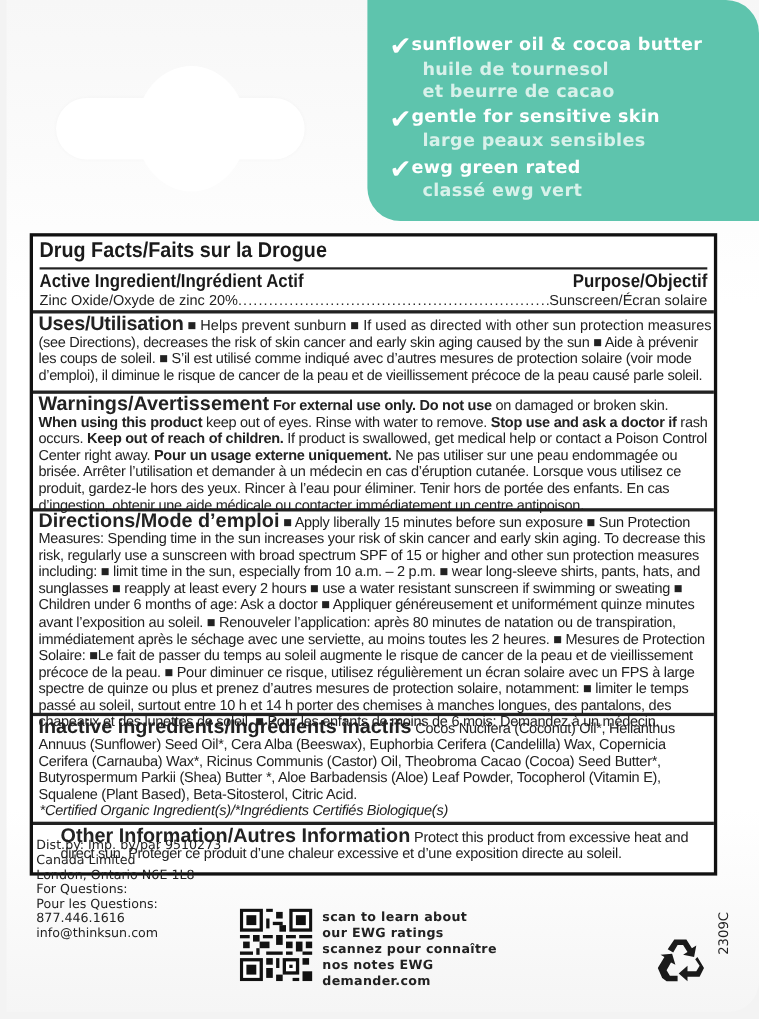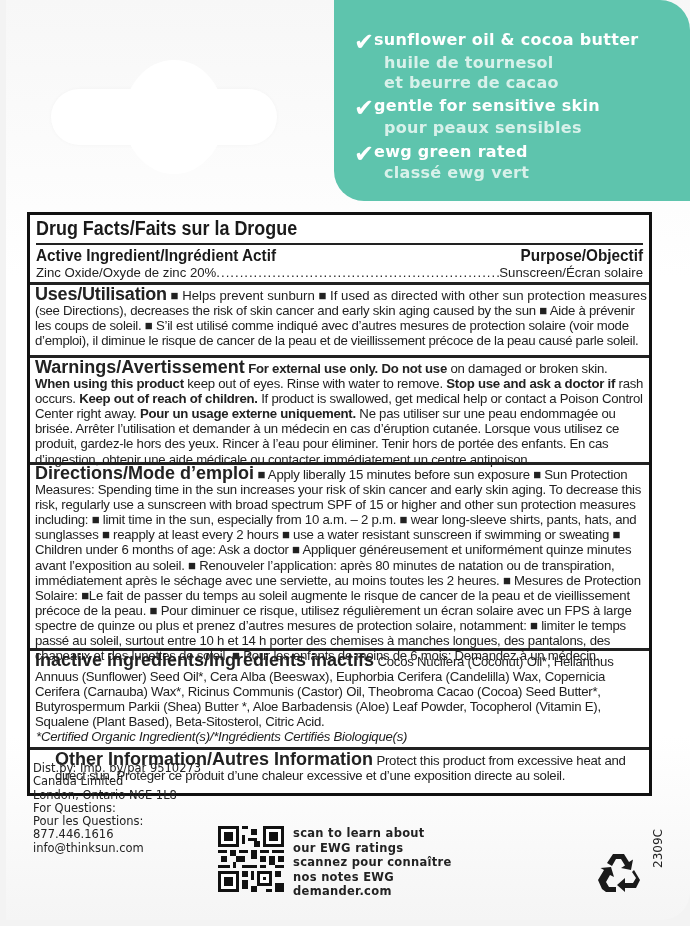--- a/index.html
+++ b/index.html
@@ -108,21 +108,21 @@
 <div class="benefits">
   <div class="benefit" style="top:30px;">
     <span class="check">✔</span>
     <span class="en">sunflower oil &amp; cocoa butter</span>
     <span class="fr" style="top:23px;">huile de tournesol</span>
     <span class="fr" style="top:43px;">et beurre de cacao</span>
   </div>
   <div class="benefit" style="top:96px;">
     <span class="check">✔</span>
     <span class="en">gentle for sensitive skin</span>
-    <span class="fr" style="top:22px;">pour peaux sensibles</span>
+    <span class="fr" style="top:22px;">large peaux sensibles</span>
   </div>
   <div class="benefit" style="top:142px;">
     <span class="check">✔</span>
     <span class="en">ewg green rated</span>
     <span class="fr" style="top:21px;">classé ewg vert</span>
   </div>
 </div>
 
 <div class="facts">
   <div class="title">Drug Facts/Faits sur la Drogue</div>

